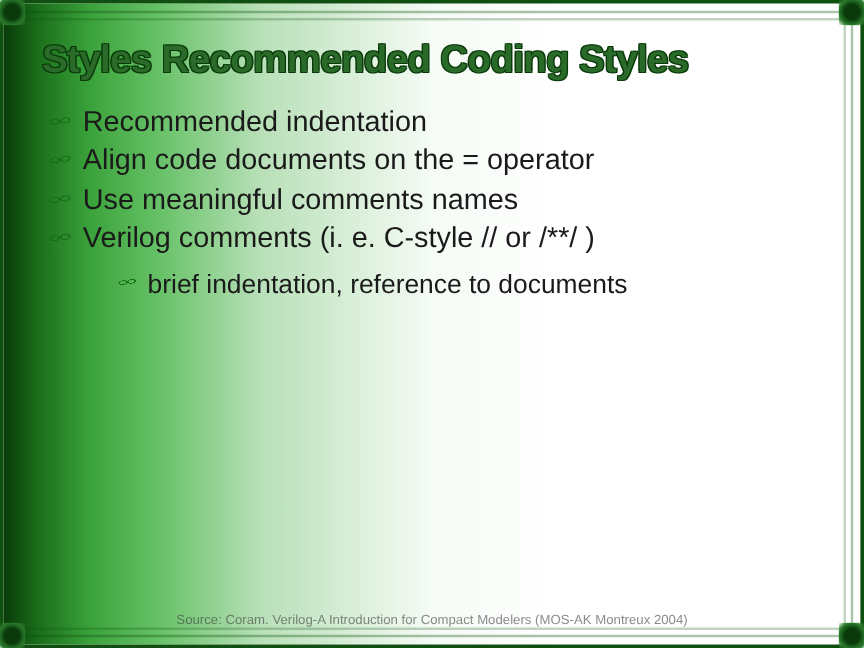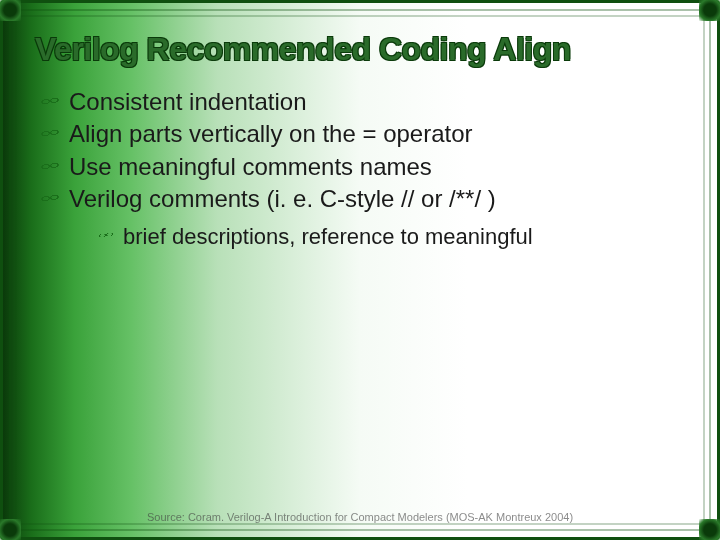--- a/index.html
+++ b/index.html
@@ -133,28 +133,28 @@
 </head>
 <body>
 
 <div class="slide">
   <div class="corner tl"></div>
   <div class="corner tr"></div>
   <div class="corner bl"></div>
   <div class="corner br"></div>
 
   <div class="content">
-    <h1 class="title">Verilog Recommended Coding Align</h1>
+    <h1 class="title">Styles Recommended Coding Styles</h1>
     <ul class="bullets">
-      <li><span>Consistent indentation</span></li>
-      <li><span>Align parts vertically on the = operator</span></li>
+      <li><span>Recommended indentation</span></li>
+      <li><span>Align code documents on the = operator</span></li>
       <li><span>Use meaningful comments names</span></li>
       <li>
         <span>Verilog comments  (i. e. C-style // or /**/ )</span>
         <ul class="sub">
-          <li><span>brief descriptions, reference to meaningful</span></li>
+          <li><span>brief indentation, reference to documents</span></li>
         </ul>
       </li>
     </ul>
   </div>
 
   <div class="footer">Source: Coram. Verilog-A Introduction for Compact Modelers (MOS-AK Montreux 2004)</div>
 </div>
 
 </body></html>

